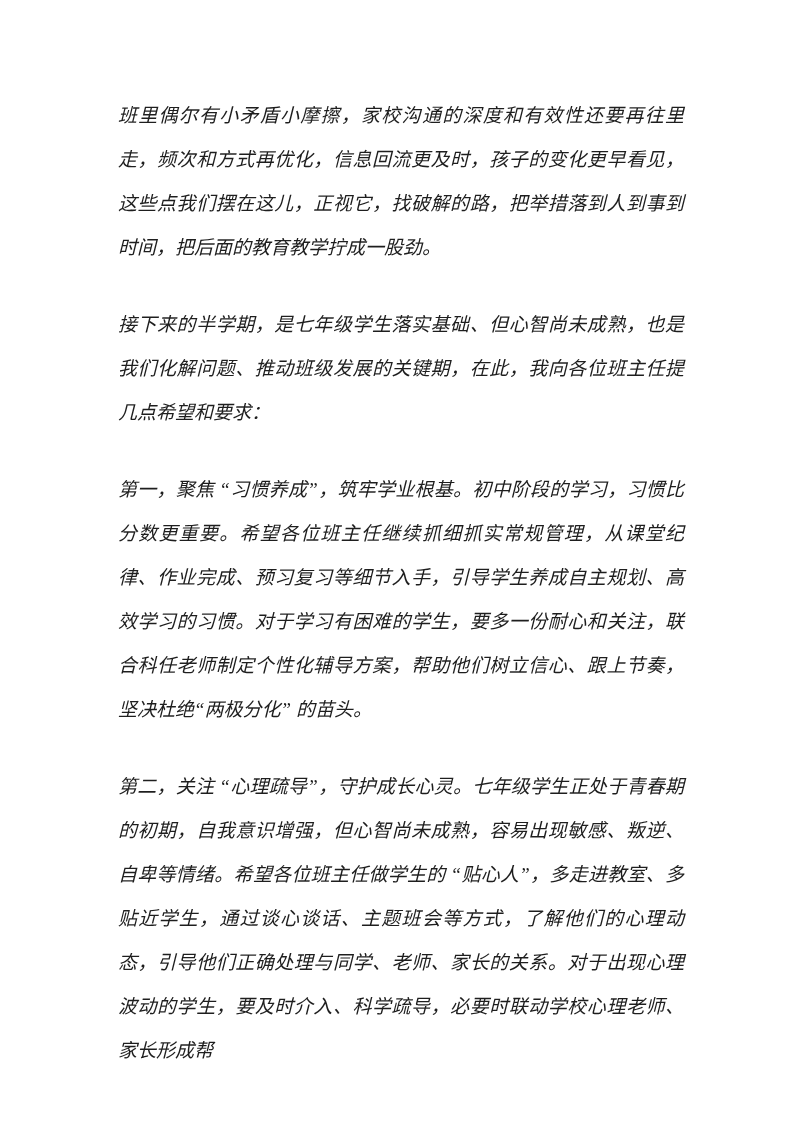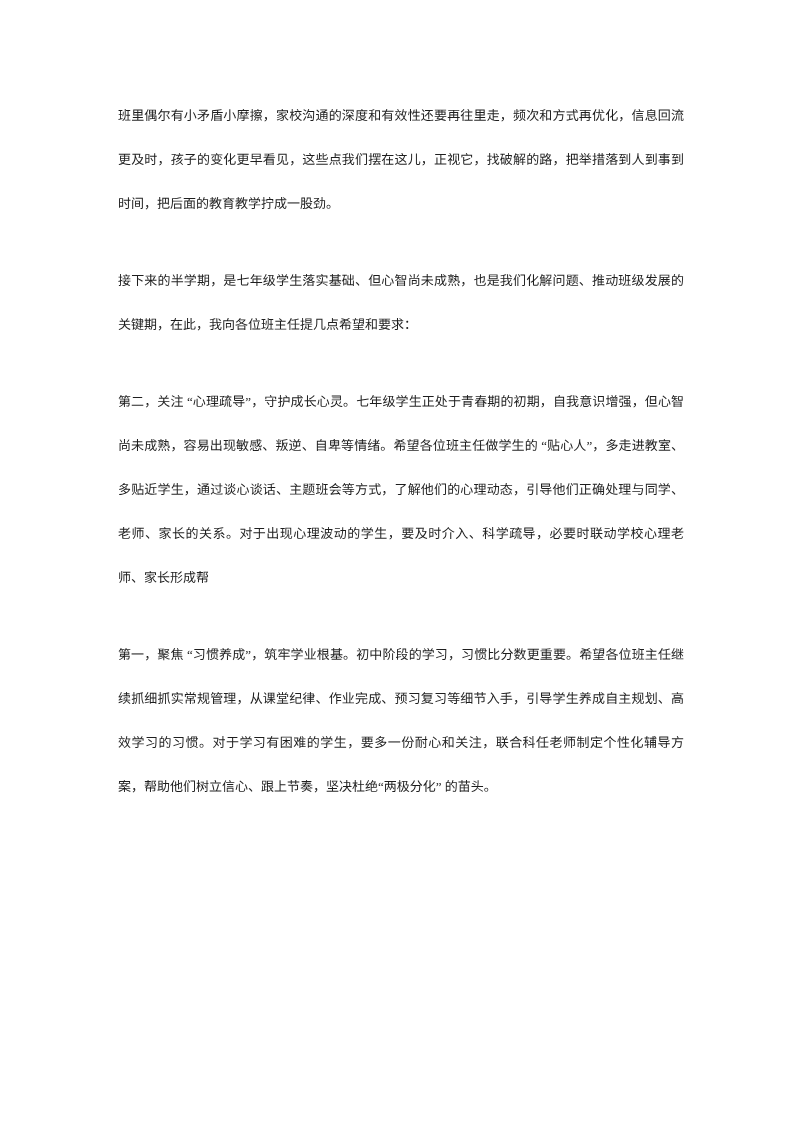--- a/index.html
+++ b/index.html
@@ -15,35 +15,36 @@
   .doc-page {
     box-sizing: border-box;
     width: 793px;
     height: 1122px;
     background: #ffffff;
     padding: 94px 109px 0 118px;
   }
   .doc-paragraph {
     margin: 0 0 33px 0;
     font-family: "Liberation Serif", "DejaVu Serif", serif;
-    font-size: 13px;
+    font-size: 19px;
     line-height: 44px;
     color: #1e1e1e;
     text-align: justify;
     text-justify: inter-ideograph;
     word-break: break-all;
+    font-style: italic;
   }
   .doc-paragraph:last-child {
     margin-bottom: 0;
   }
 </style>
 </head>
 <body>
 
 <div class="doc-page">
   <p class="doc-paragraph">班里偶尔有小矛盾小摩擦，家校沟通的深度和有效性还要再往里走，频次和方式再优化，信息回流更及时，孩子的变化更早看见，这些点我们摆在这儿，正视它，找破解的路，把举措落到人到事到时间，把后面的教育教学拧成一股劲。</p>
 
   <p class="doc-paragraph">接下来的半学期，是七年级学生落实基础、但心智尚未成熟，也是我们化解问题、推动班级发展的关键期，在此，我向各位班主任提几点希望和要求：</p>
 
+  <p class="doc-paragraph">第一，聚焦 “习惯养成”，筑牢学业根基。初中阶段的学习，习惯比分数更重要。希望各位班主任继续抓细抓实常规管理，从课堂纪律、作业完成、预习复习等细节入手，引导学生养成自主规划、高效学习的习惯。对于学习有困难的学生，要多一份耐心和关注，联合科任老师制定个性化辅导方案，帮助他们树立信心、跟上节奏，坚决杜绝“两极分化” 的苗头。</p>
+
   <p class="doc-paragraph">第二，关注 “心理疏导”，守护成长心灵。七年级学生正处于青春期的初期，自我意识增强，但心智尚未成熟，容易出现敏感、叛逆、自卑等情绪。希望各位班主任做学生的 “贴心人”，多走进教室、多贴近学生，通过谈心谈话、主题班会等方式，了解他们的心理动态，引导他们正确处理与同学、老师、家长的关系。对于出现心理波动的学生，要及时介入、科学疏导，必要时联动学校心理老师、家长形成帮</p>
-
-  <p class="doc-paragraph">第一，聚焦 “习惯养成”，筑牢学业根基。初中阶段的学习，习惯比分数更重要。希望各位班主任继续抓细抓实常规管理，从课堂纪律、作业完成、预习复习等细节入手，引导学生养成自主规划、高效学习的习惯。对于学习有困难的学生，要多一份耐心和关注，联合科任老师制定个性化辅导方案，帮助他们树立信心、跟上节奏，坚决杜绝“两极分化” 的苗头。</p>
 </div>
 
 </body></html>

